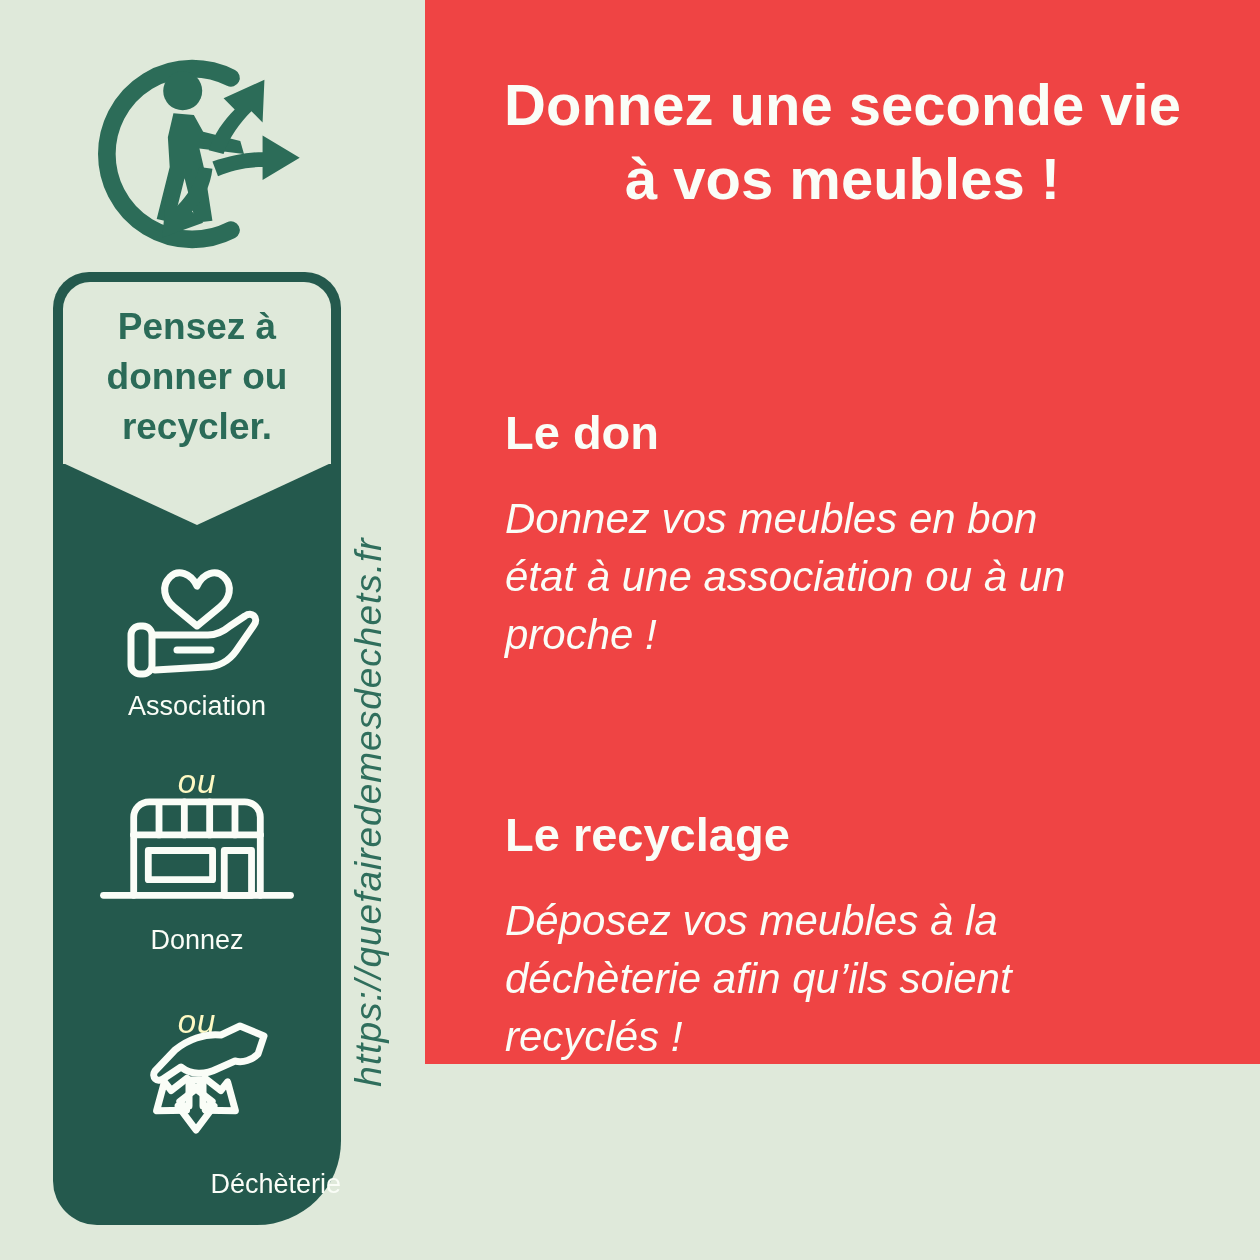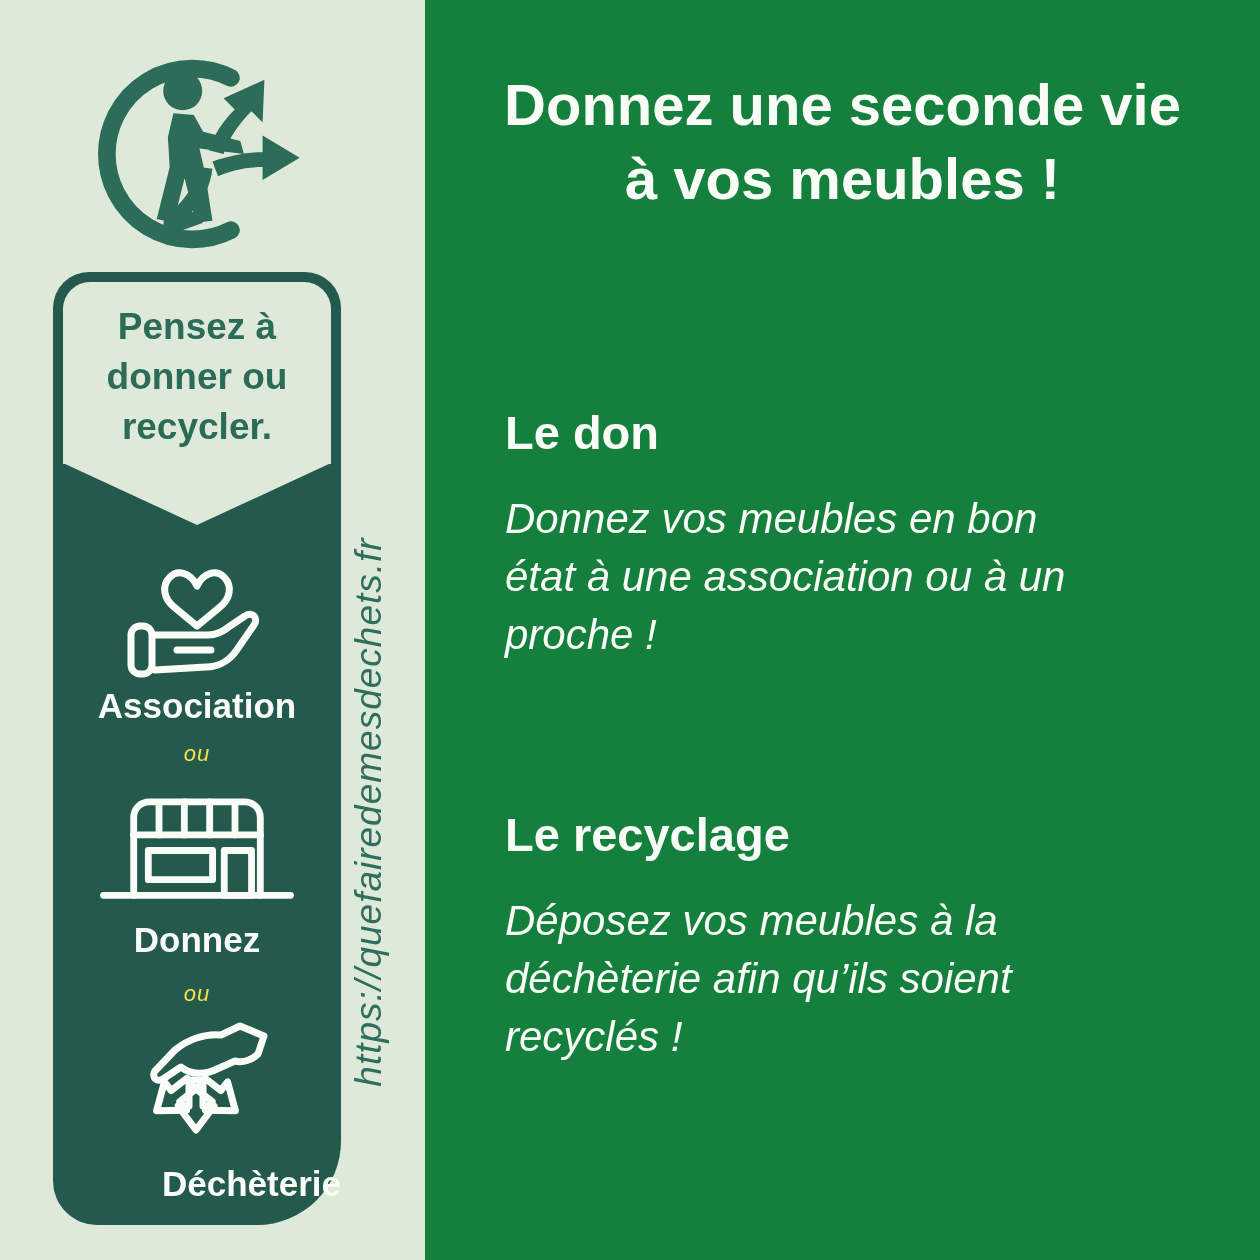--- a/index.html
+++ b/index.html
@@ -31,39 +31,39 @@
     position:absolute;left:0;right:0;top:30px;
     text-align:center;white-space:pre-line;
     color:#2b6b58;font-weight:700;font-size:37px;line-height:50px;
   }
   .card .icon{position:absolute;left:50%;transform:translateX(-50%);}
   .icon-hands{top:266px;width:164px;height:148px;}
   .icon-store{top:522px;width:200px;height:112px;}
   .icon-waste{top:748px;width:162px;height:138px;}
   .card-label{
     position:absolute;left:0;right:0;text-align:center;
-    color:#fafdf7;font-weight:700;font-size:35px;line-height:44px;
+    color:#fafdf7;font-weight:400;font-size:27px;line-height:44px;
   }
   .label-1{top:412px;}
   .label-2{top:646px;}
   .label-3{top:890px;text-align:right;}
   .card-ou{
     position:absolute;left:0;right:0;text-align:center;
-    color:#fde047;font-style:italic;font-size:22px;line-height:32px;letter-spacing:1px;
+    color:#fef9c3;font-style:italic;font-size:33px;line-height:32px;letter-spacing:1px;margin-top:28px;
   }
   .ou-1{top:466px;}
   .ou-2{top:706px;}
   .side-url{
     position:absolute;left:369px;top:812px;
     transform:translate(-50%,-50%) rotate(-90deg);
     white-space:nowrap;
     color:#2f6e5c;font-style:italic;font-size:37px;letter-spacing:1px;
   }
   
-  .right-panel{position:absolute;left:425px;top:0;width:835px;height:1260px;background:#15803d;color:#fafdf7;}
+  .right-panel{position:absolute;left:425px;top:0;width:835px;height:1064px;background:#ef4444;color:#fafdf7;}
   .main-title{
     position:absolute;left:0;right:0;top:68px;margin:0;
     text-align:center;white-space:pre-line;
     font-weight:700;font-size:58px;line-height:74px;
   }
   .section{position:absolute;left:80px;right:50px;}
   .section-don{top:404px;}
   .section-recyclage{top:806px;}
   .section-heading{margin:0;font-weight:700;font-size:47px;line-height:58px;}
   .section-body{

